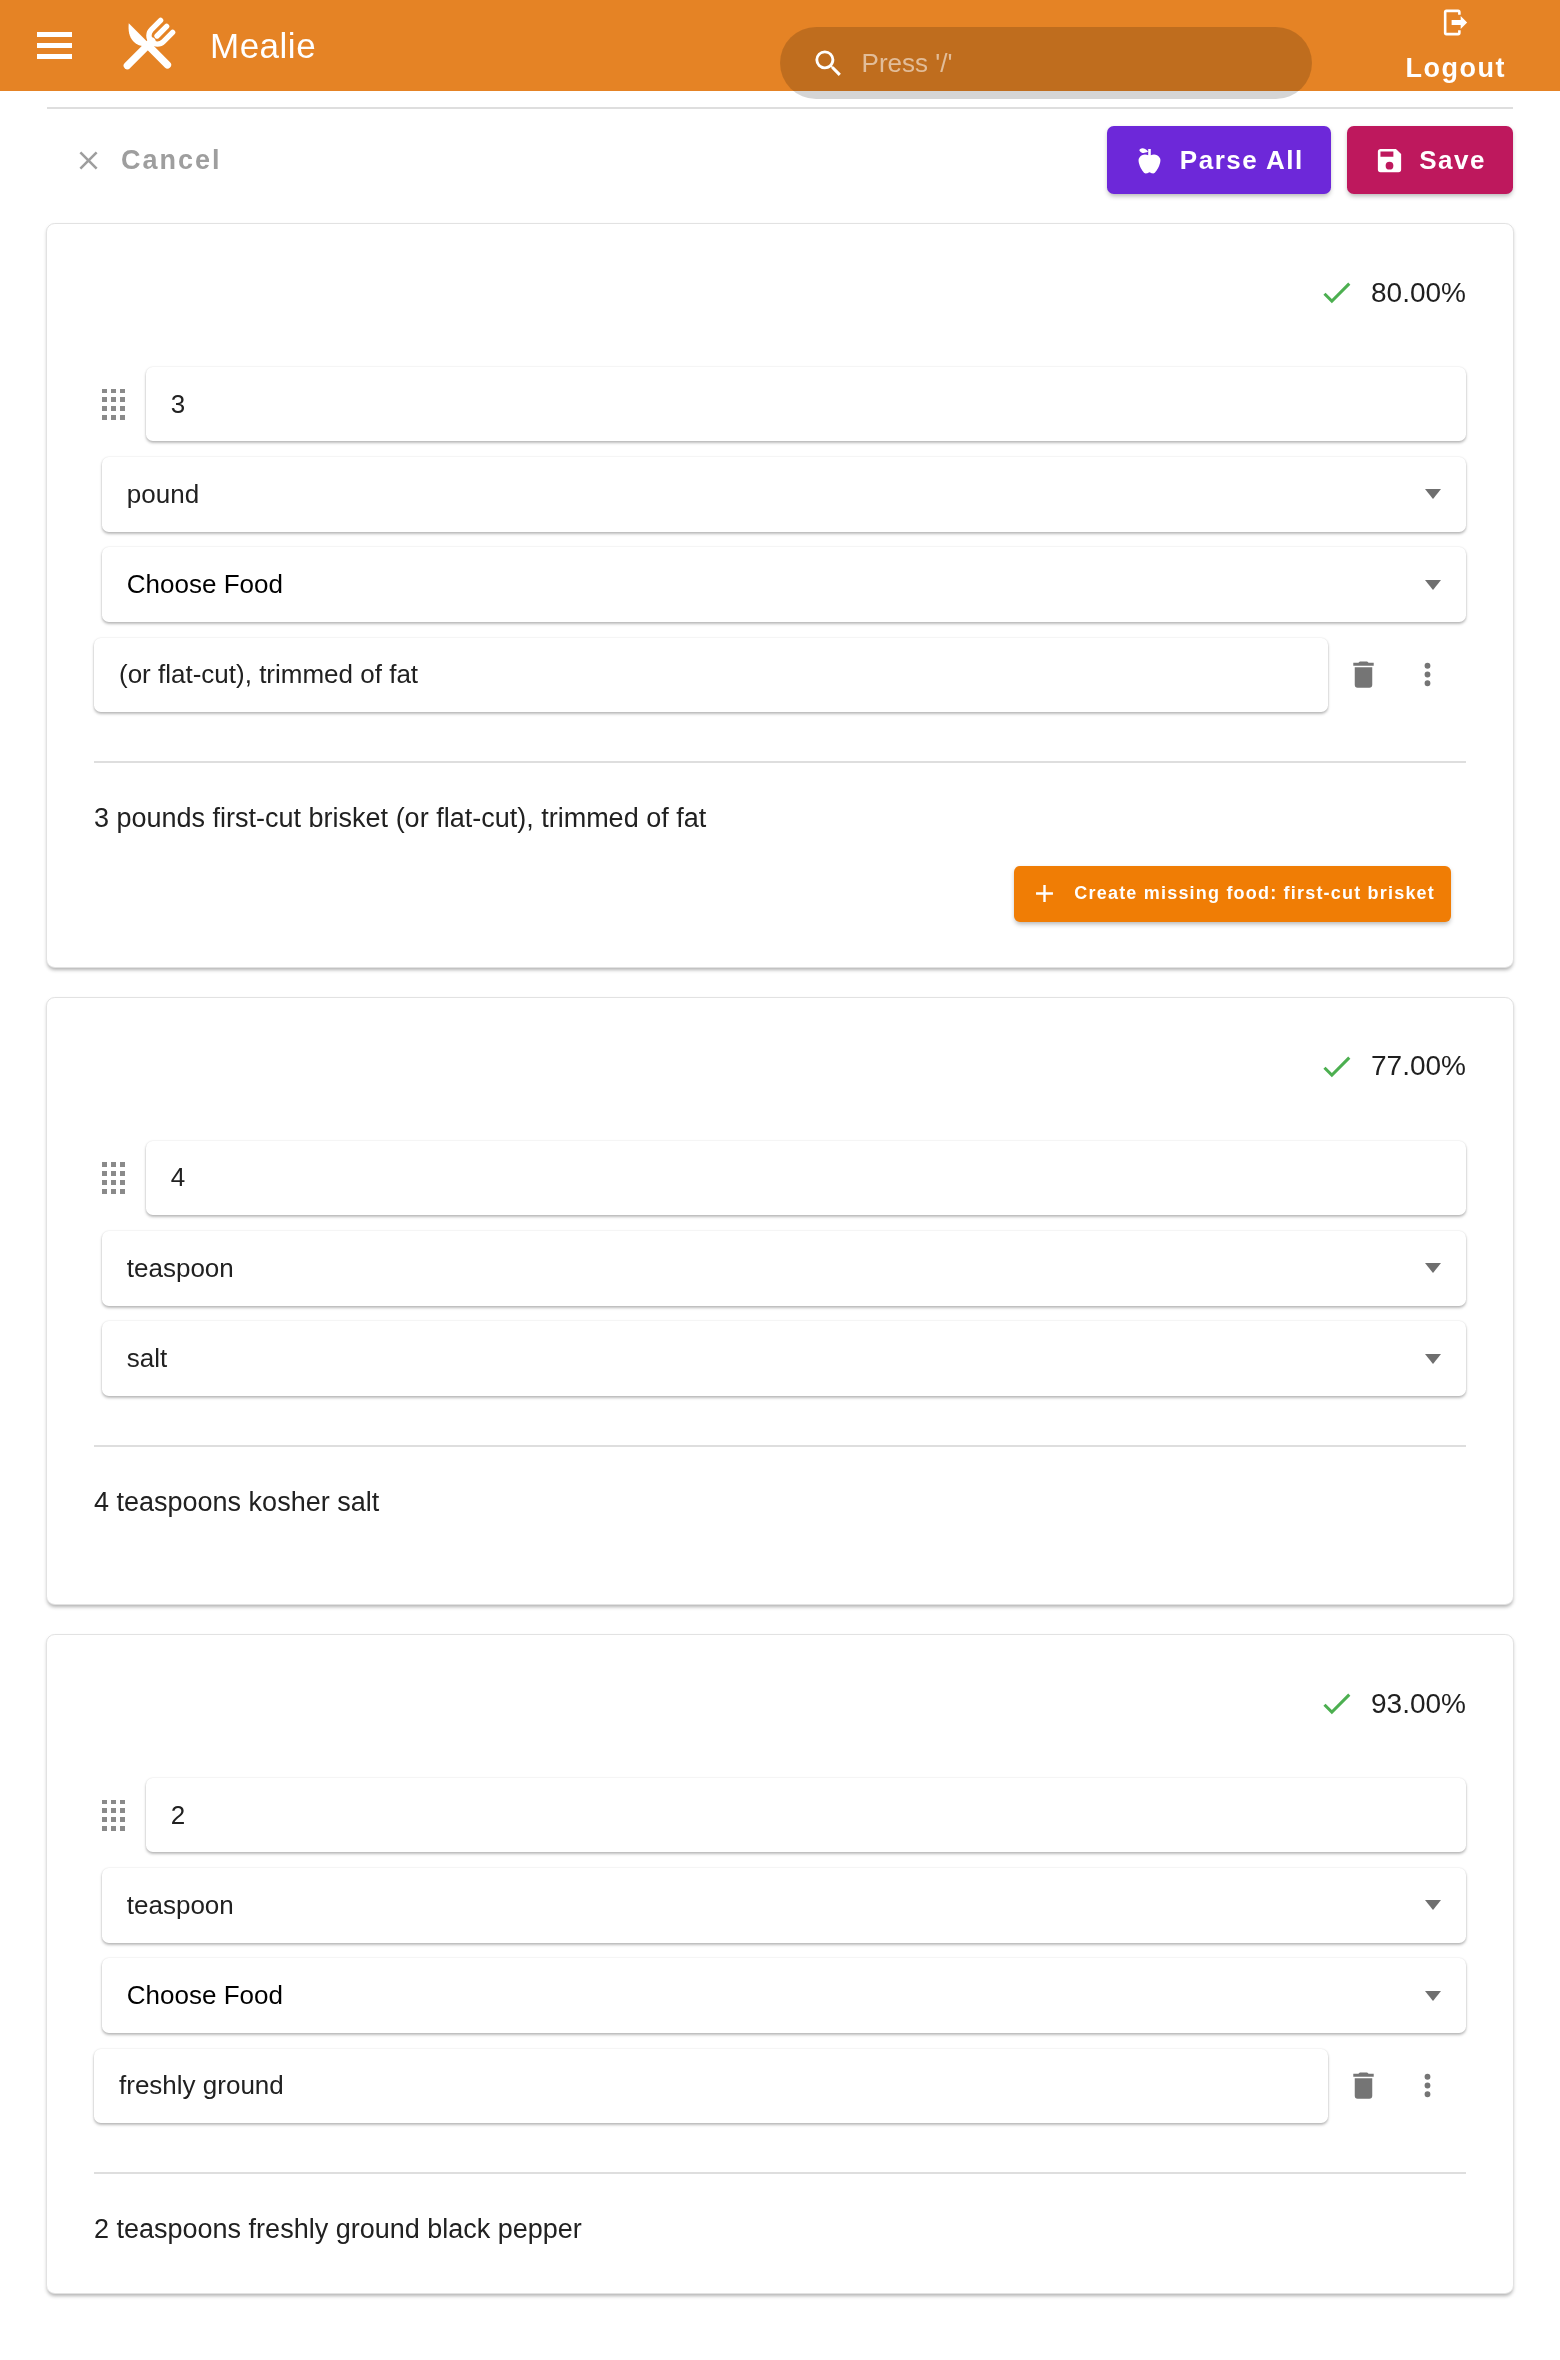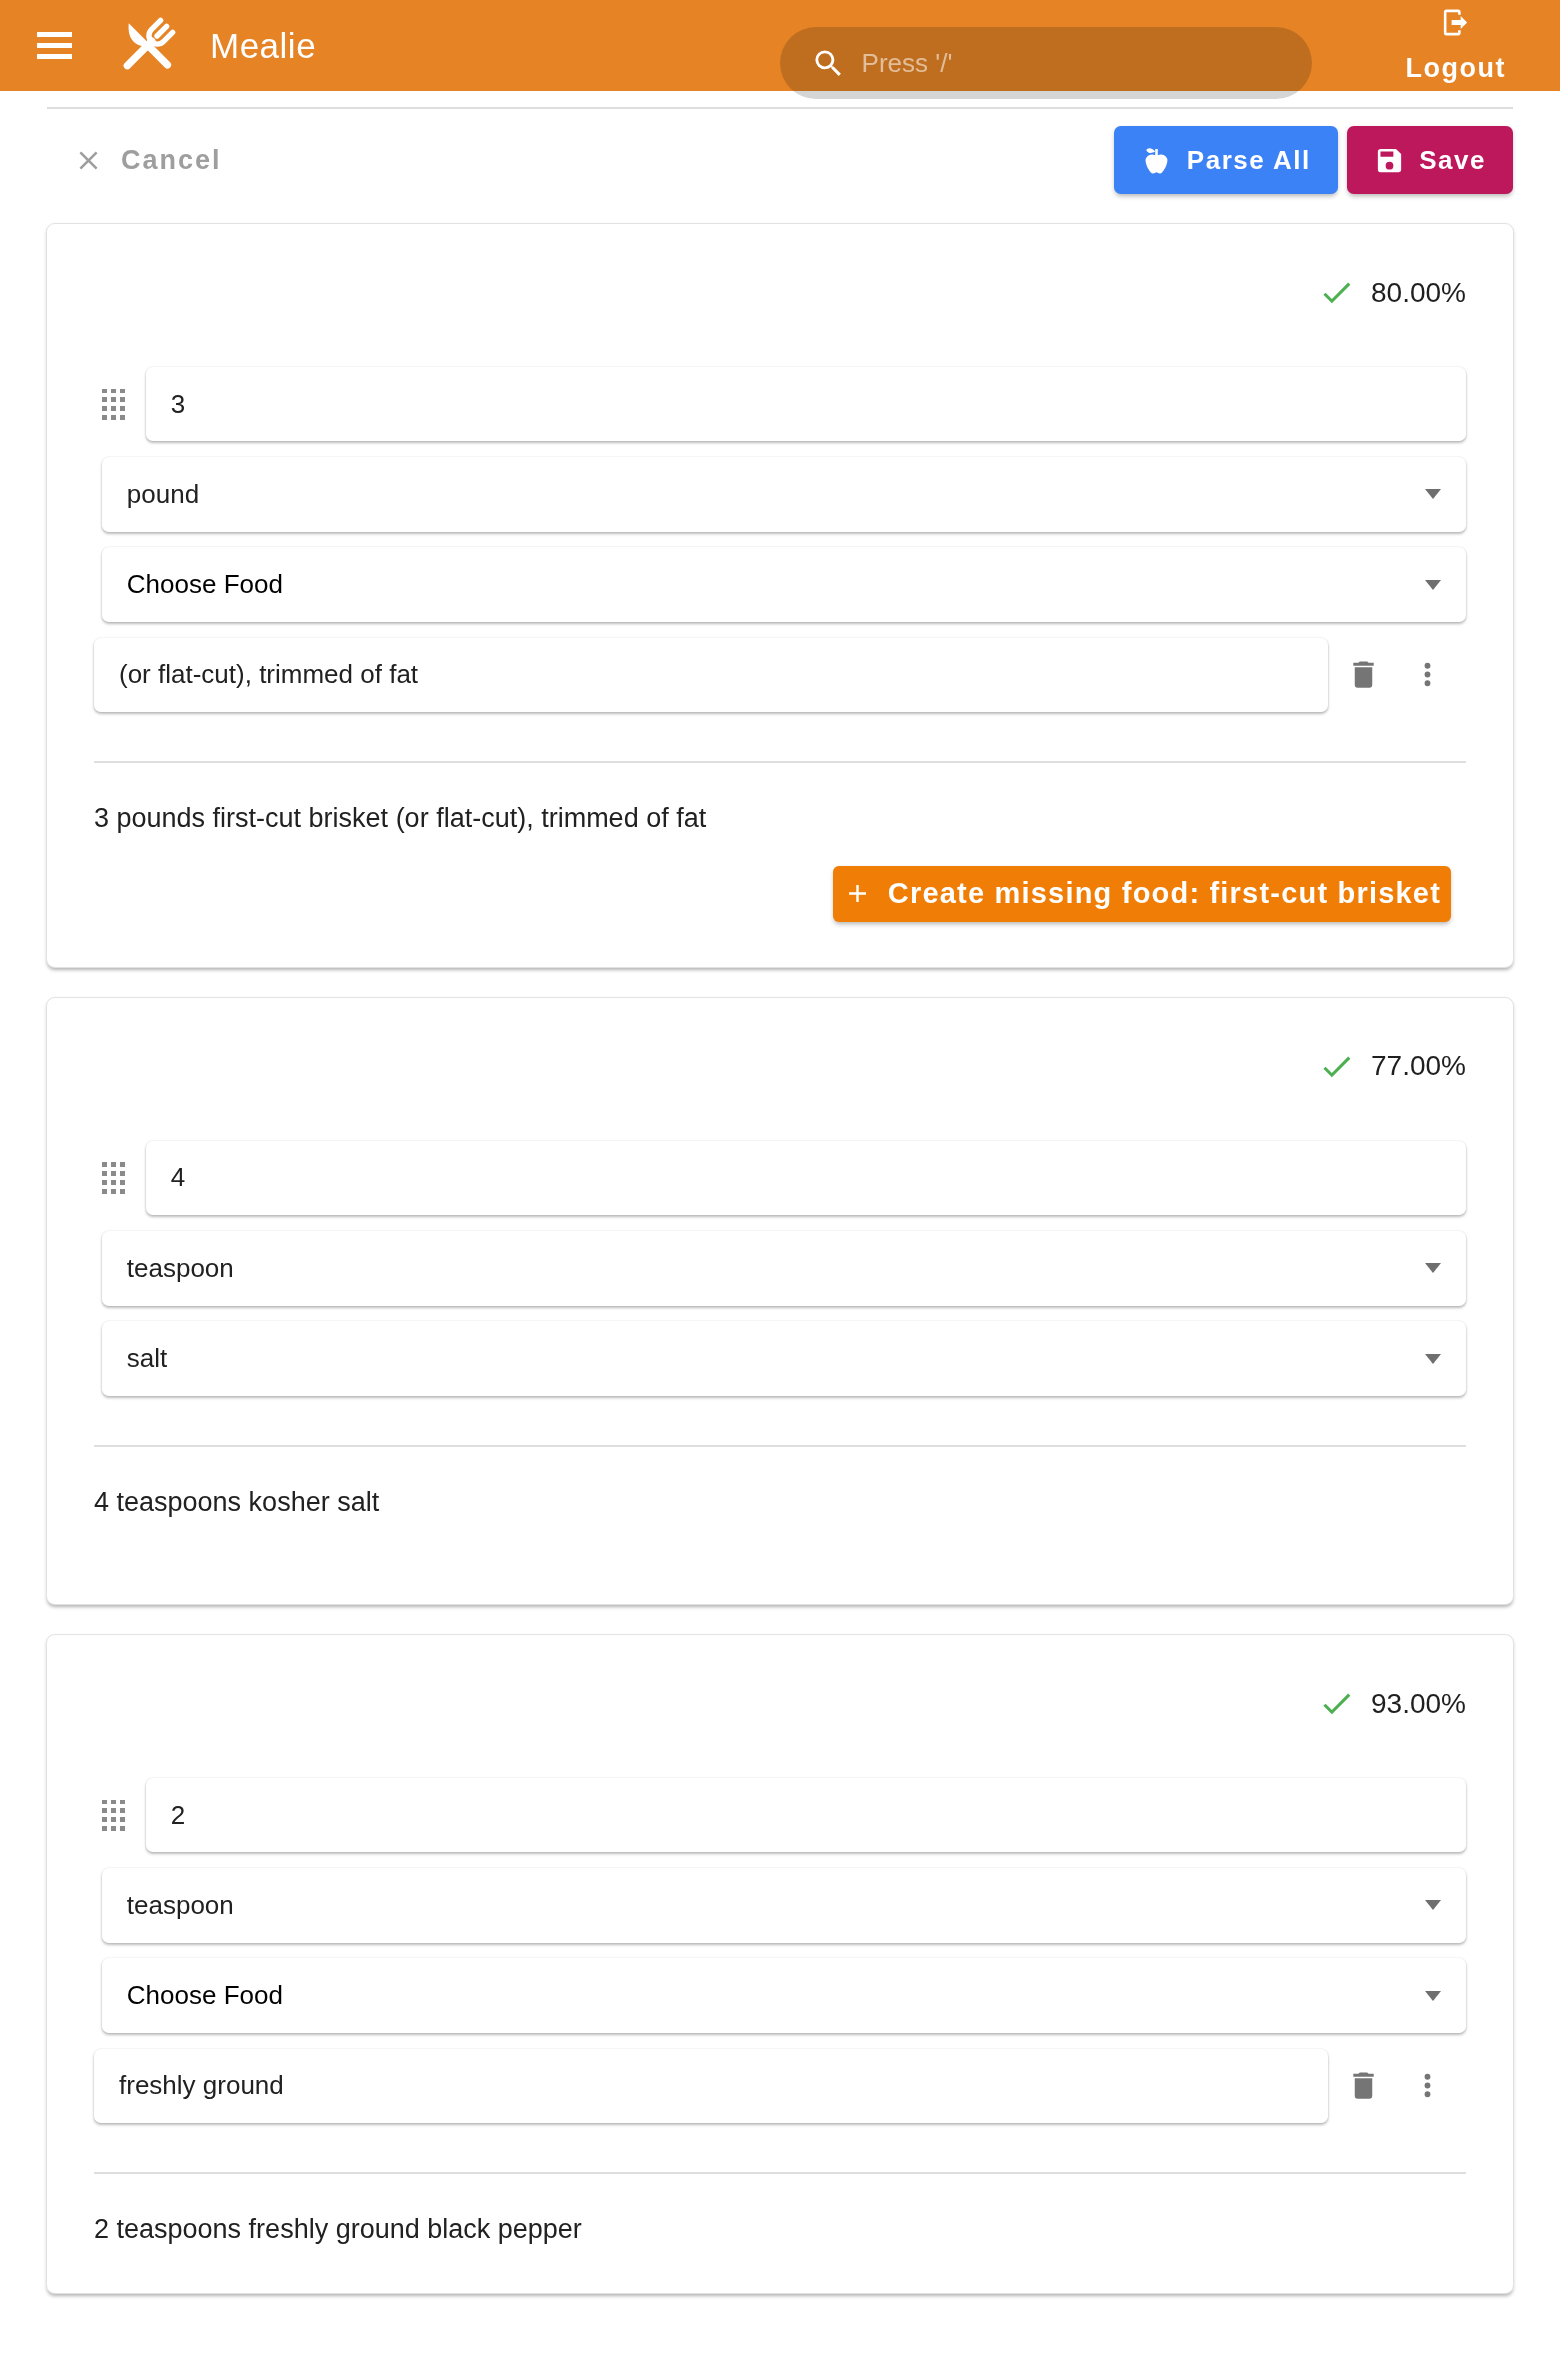--- a/index.html
+++ b/index.html
@@ -30,21 +30,21 @@
   .toolbar { margin:17.6px 47px 0 73px; height:68px; display:flex; align-items:center; }
   .cancel-btn { display:flex; align-items:center; gap:17px; cursor:pointer; }
   .cancel-btn svg { width:31px; height:31px; }
   .cancel-btn span { color:#9e9e9e; font-size:27px; font-weight:700; letter-spacing:2px; }
   .toolbar .spacer { flex:1; }
   .btn { display:flex; align-items:center; gap:14.6px; height:68px; border:none;
          border-radius:6.8px; color:#fff; font-family:inherit; font-size:26px;
          font-weight:700; letter-spacing:1.5px; padding:0 27px; cursor:pointer;
          box-shadow:0 2.9px 4.9px -1px rgba(0,0,0,0.3); }
   .btn svg { width:31px; height:31px; }
-  .parse-btn { background:#3b82f6; margin-right:9px; }
+  .parse-btn { background:#6d28d9; margin-right:16px; }
   .save-btn  { background:#be185d; }
 
   
   .card { margin:29px 46px 0; border:1px solid #e2e2e2; border-radius:8.8px;
           background:#fff; box-shadow:0 2.9px 3.9px -1px rgba(0,0,0,0.3); }
   .card.pad-create { padding-bottom:45px; }
   .card.pad-plain  { padding-bottom:83px; }
   .conf-row { padding:49px 47px 0; display:flex; justify-content:flex-end;
               align-items:center; gap:15.6px; height:88px; }
   .conf-row svg { width:37px; height:37px; }
@@ -72,22 +72,22 @@
   .note-input { flex:1; }
   .row-icons { width:138px; flex:none; display:flex; align-items:center;
                padding-left:17.6px; gap:29px; }
   .icon-btn { background:none; border:none; cursor:pointer; padding:0;
               display:flex; align-items:center; }
   .icon-btn svg { width:35px; height:35px; }
   .card-divider { margin:49px 47px 0; border-bottom:2px solid #dedede; }
   .orig-text { margin:37px 47px 0; font-size:27px; color:#212121; line-height:37px; }
   .create-row { display:flex; justify-content:flex-end; margin:29px 62px 0; }
   .create-btn { display:flex; align-items:center; gap:15.6px; height:56px; border:none;
-                border-radius:5.9px; background:#F07D05; color:#fff; padding:0 10px;
-                font-family:inherit; font-size:29px; font-weight:700;
+                border-radius:5.9px; background:#F07D05; color:#fff; padding:0 16px;
+                font-family:inherit; font-size:18px; font-weight:700;
                 letter-spacing:1.2px; cursor:pointer;
                 box-shadow:0 2.9px 4.9px -1px rgba(0,0,0,0.3); }
   .create-btn svg { width:29px; height:29px; }
 </style>
 </head>
 <body>
 
 <header class="appbar">
   <div class="hamburger">
     <div></div>

